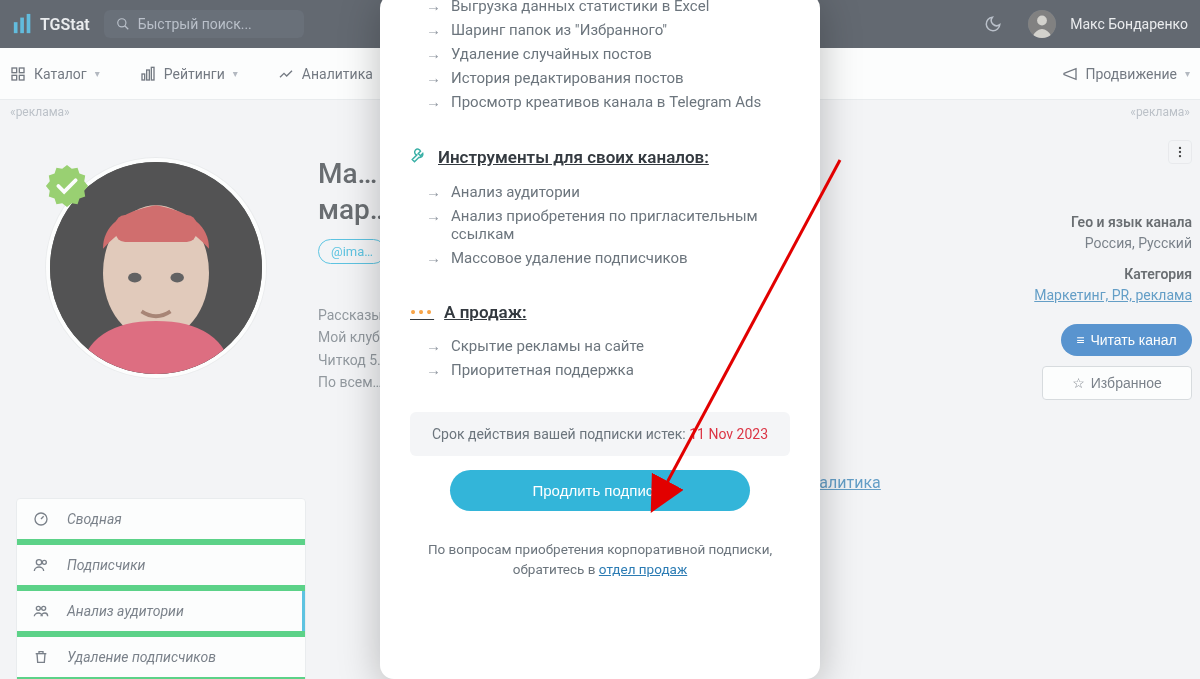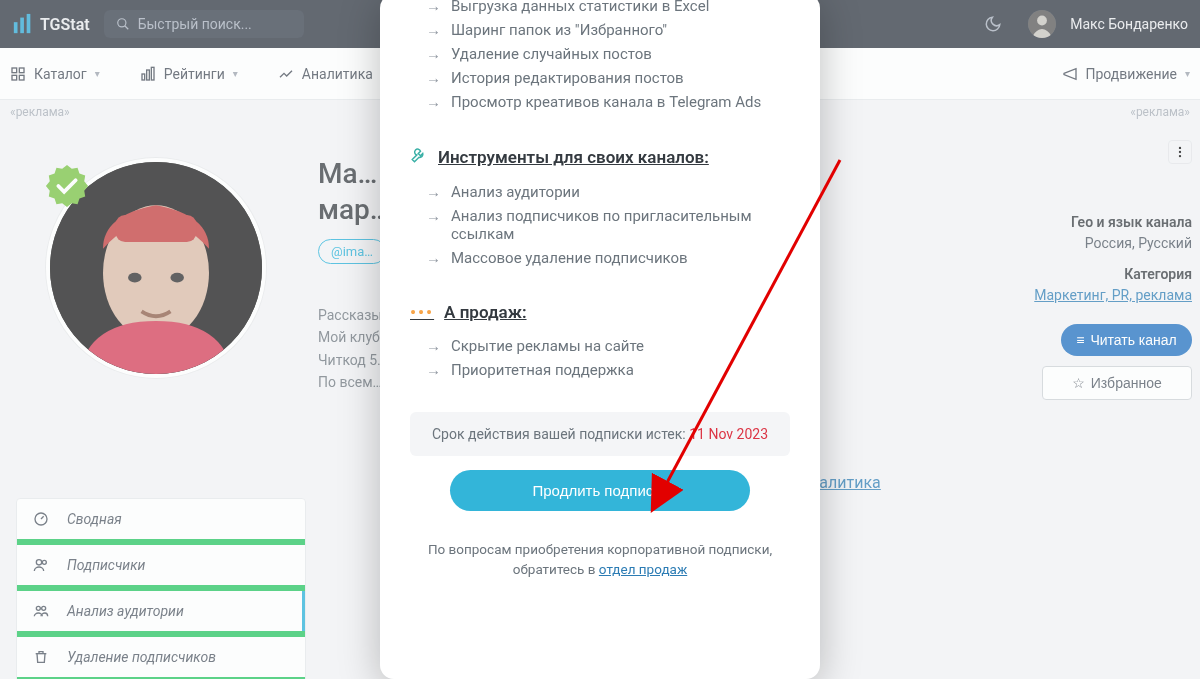--- a/index.html
+++ b/index.html
@@ -369,21 +369,21 @@
     <h3>
       <span class="icn">
         <svg width="18" height="18" viewBox="0 0 24 24" fill="none" stroke="currentColor" stroke-width="2">
             <path d="M14 7a4 4 0 1 0-5 5l-6 6 3 3 6-6a4 4 0 0 0 5-5l-3 3-3-3z"></path>
           </svg>
       </span>
       <span>Инструменты для своих каналов:</span>
     </h3>
     <ul>
       <li>Анализ аудитории</li>
-      <li>Анализ подписчиков по пригласительным ссылкам</li>
+      <li>Анализ приобретения по пригласительным ссылкам</li>
       <li>Массовое удаление подписчиков</li>
     </ul>
 
     <h3>
       <span class="icn dots">•••</span>
       <span>А продаж:</span>
     </h3>
     <ul>
       <li>Скрытие рекламы на сайте</li>
       <li>Приоритетная поддержка</li>

